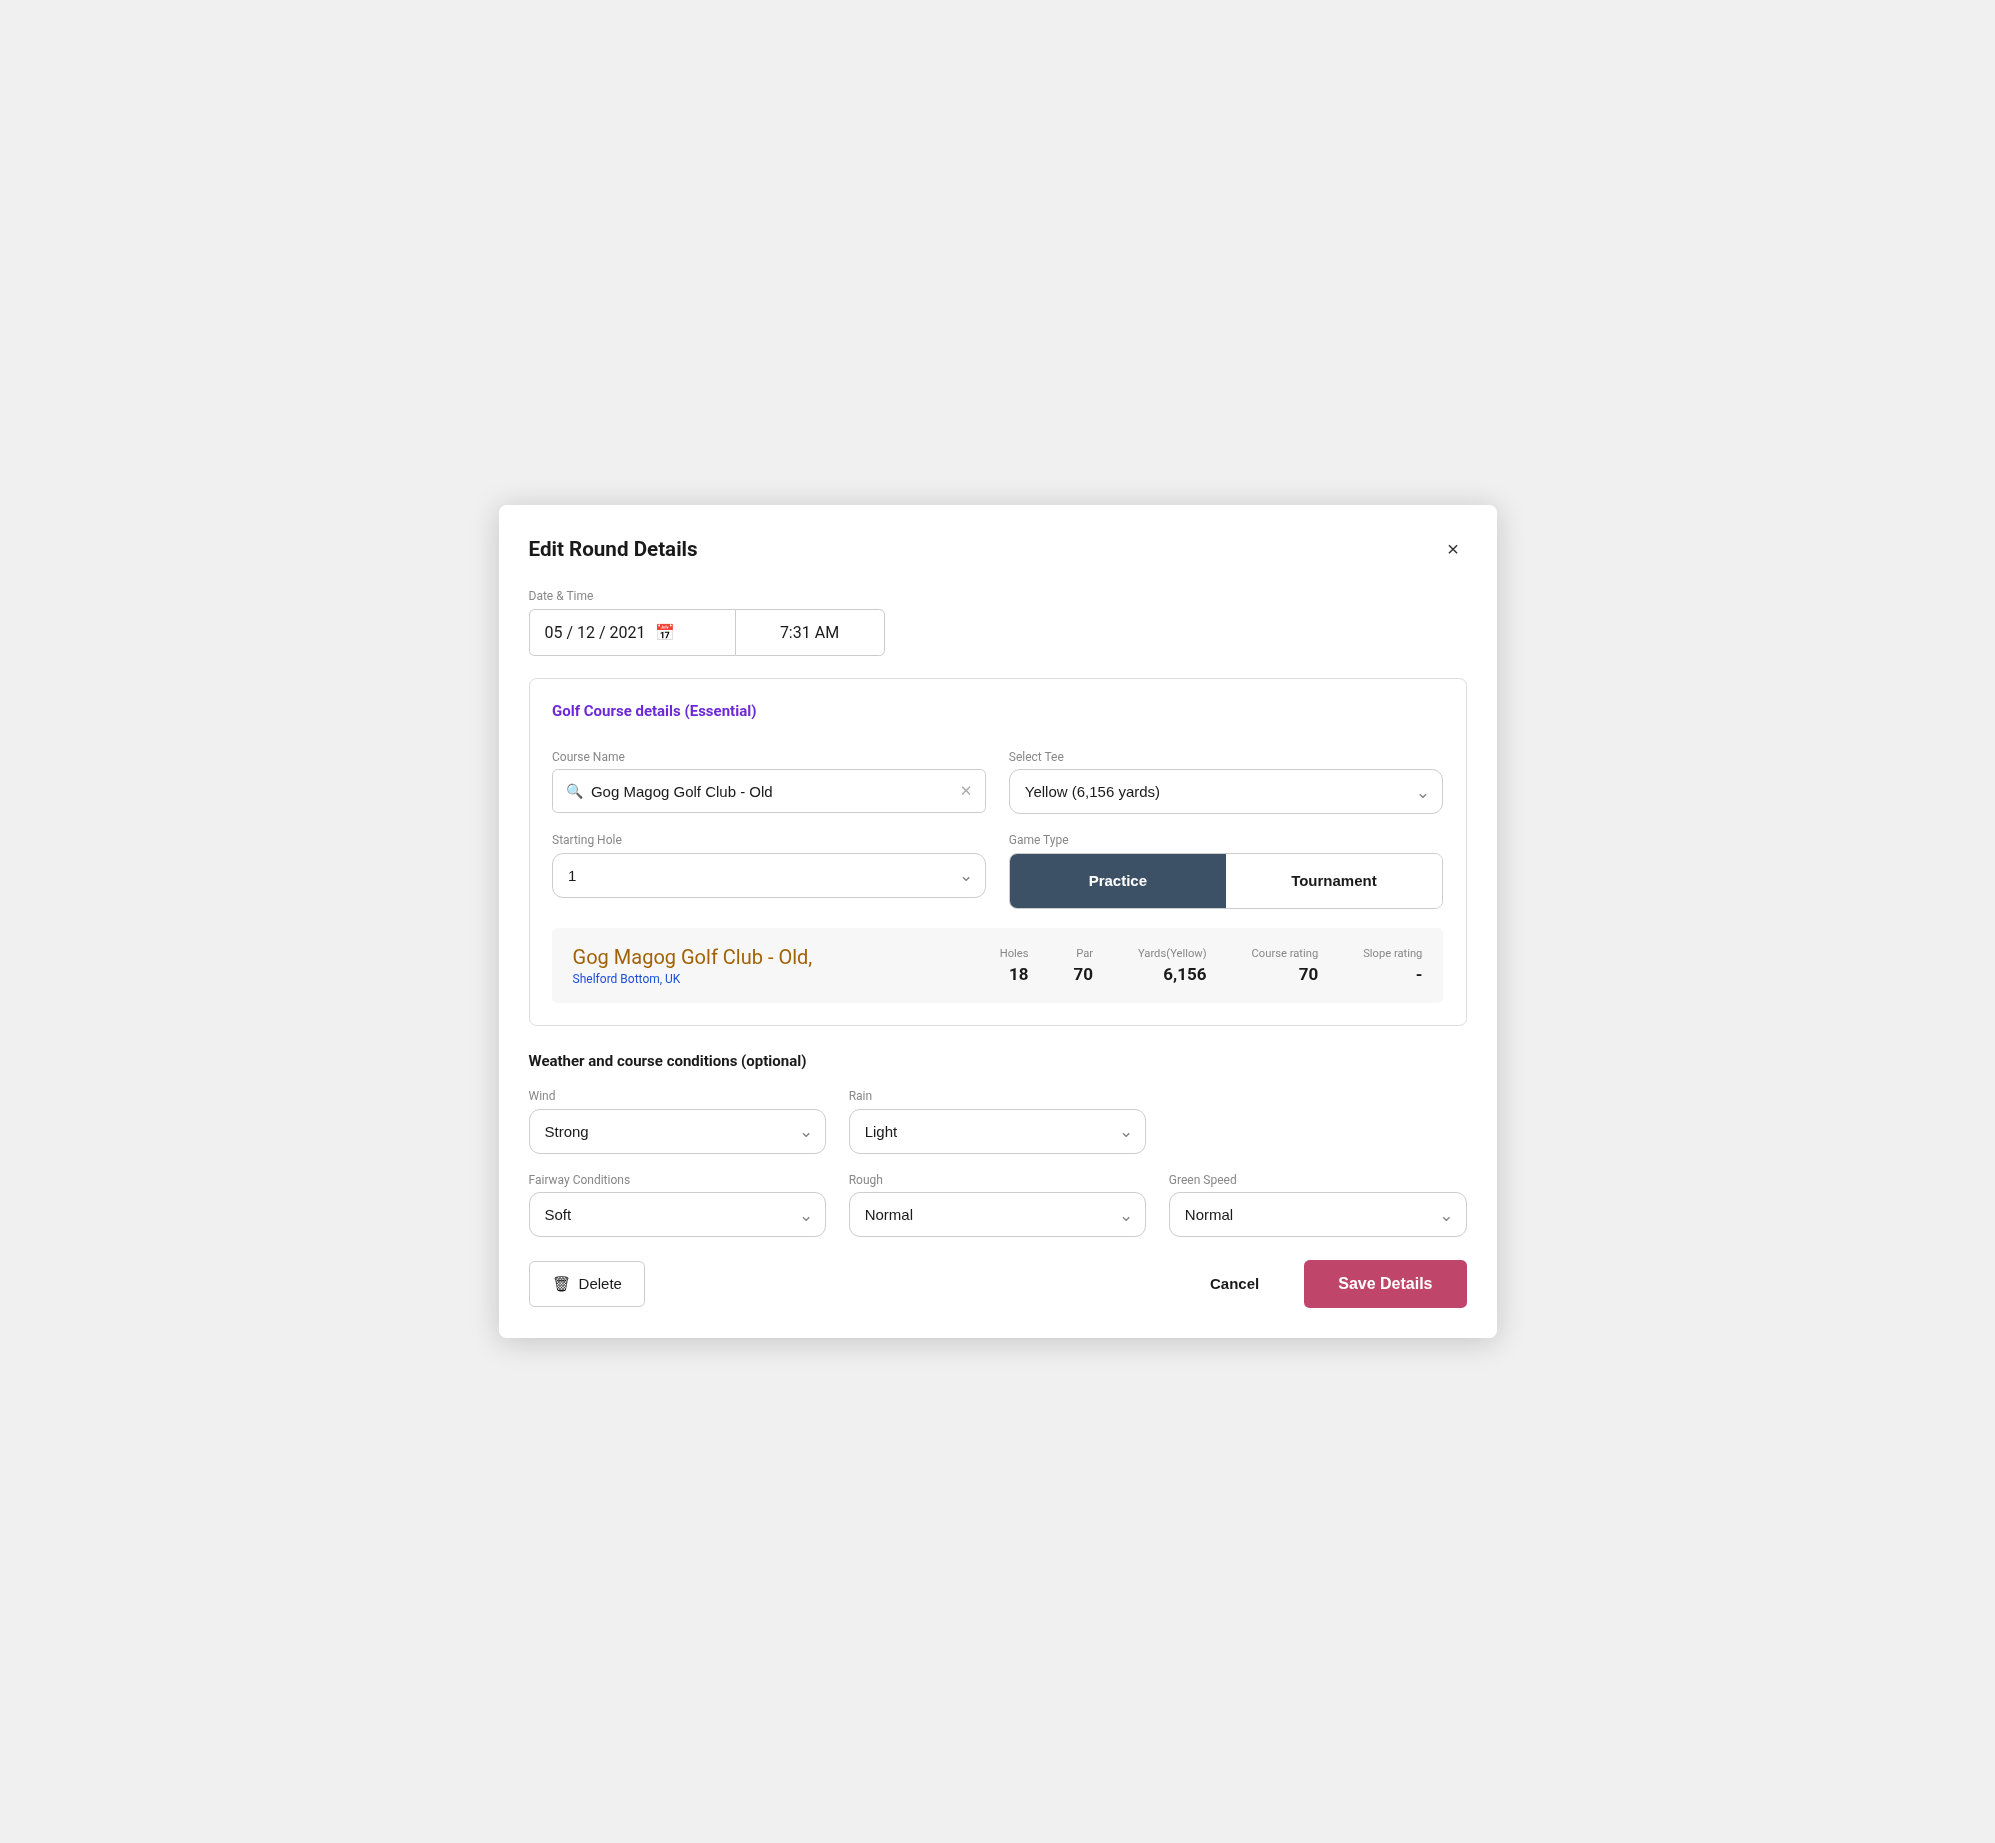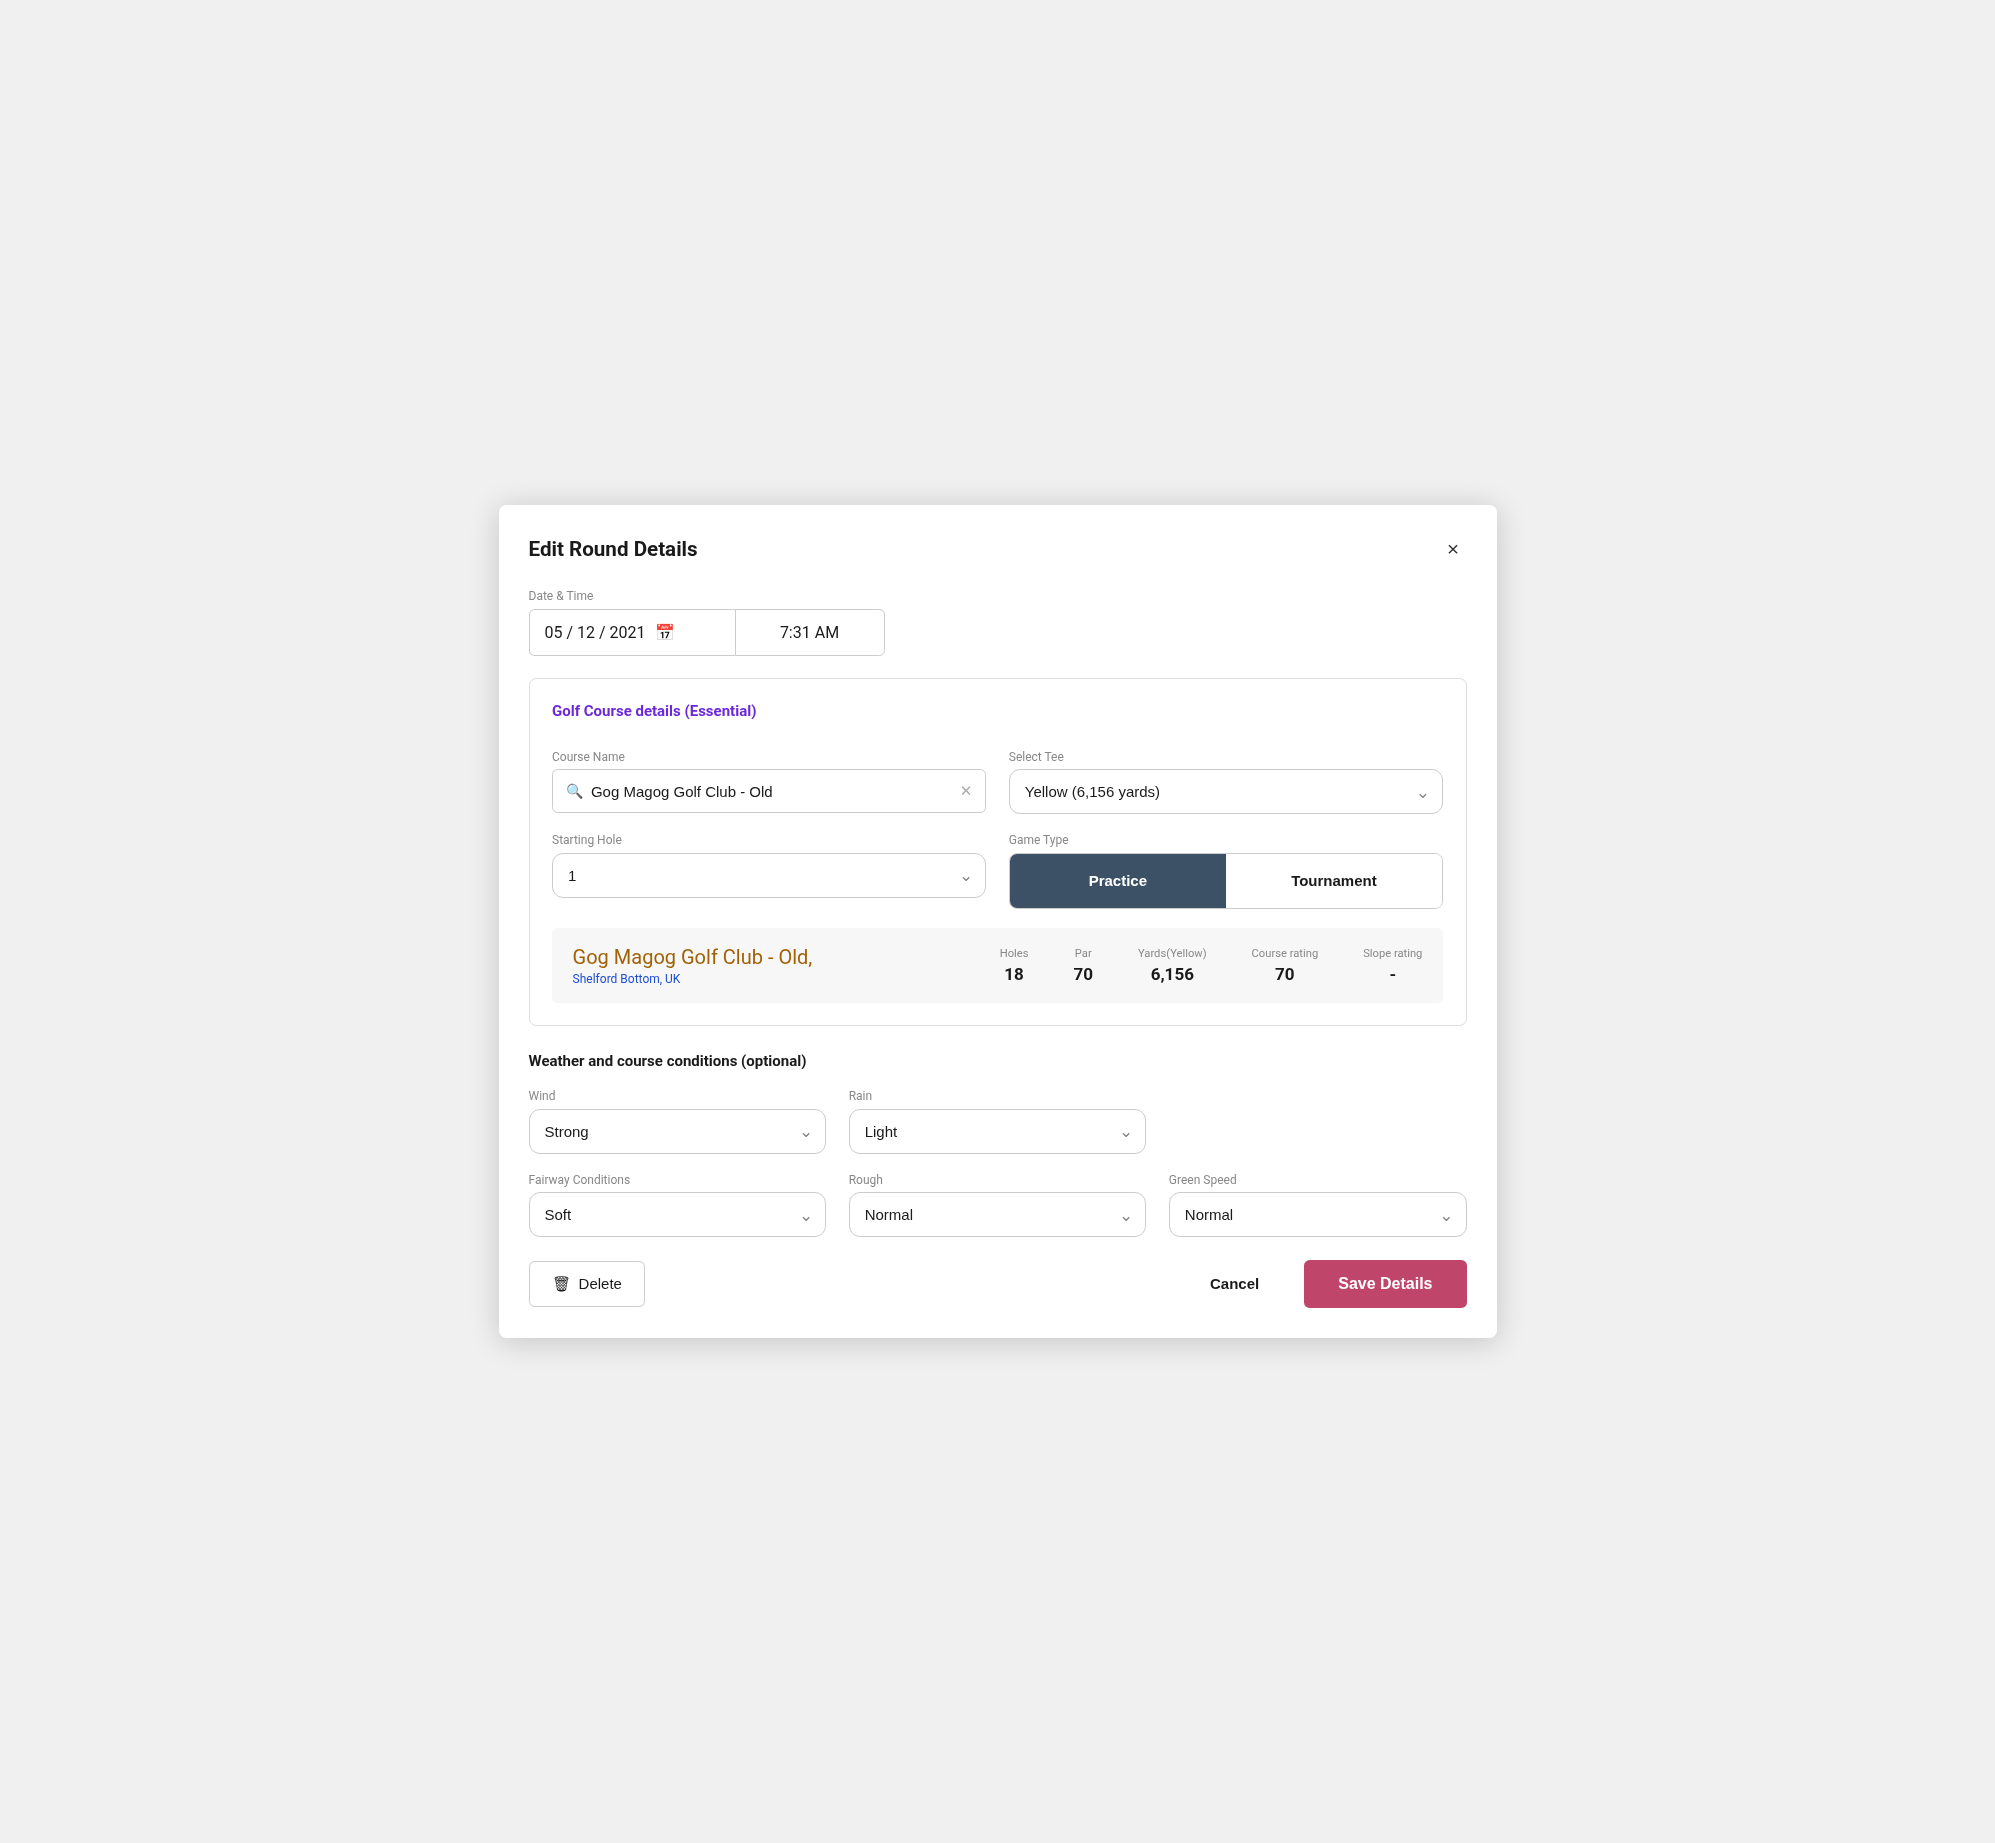--- a/index.html
+++ b/index.html
@@ -208,21 +208,21 @@
       color: #1d4ed8;
       margin-top: 2.8px;
     }
     .course-stats {
       display: flex;
       flex: 1;
       justify-content: flex-end;
       gap: 45px;
     }
     .stat-item {
-      text-align: center;
+      text-align: right;
     }
     .stat-label {
       font-size: 11.2px;
       color: #888;
       margin-bottom: 3.7px;
     }
     .stat-value {
       font-size: 17px;
       font-weight: 700;
       color: #1a1a1a;

